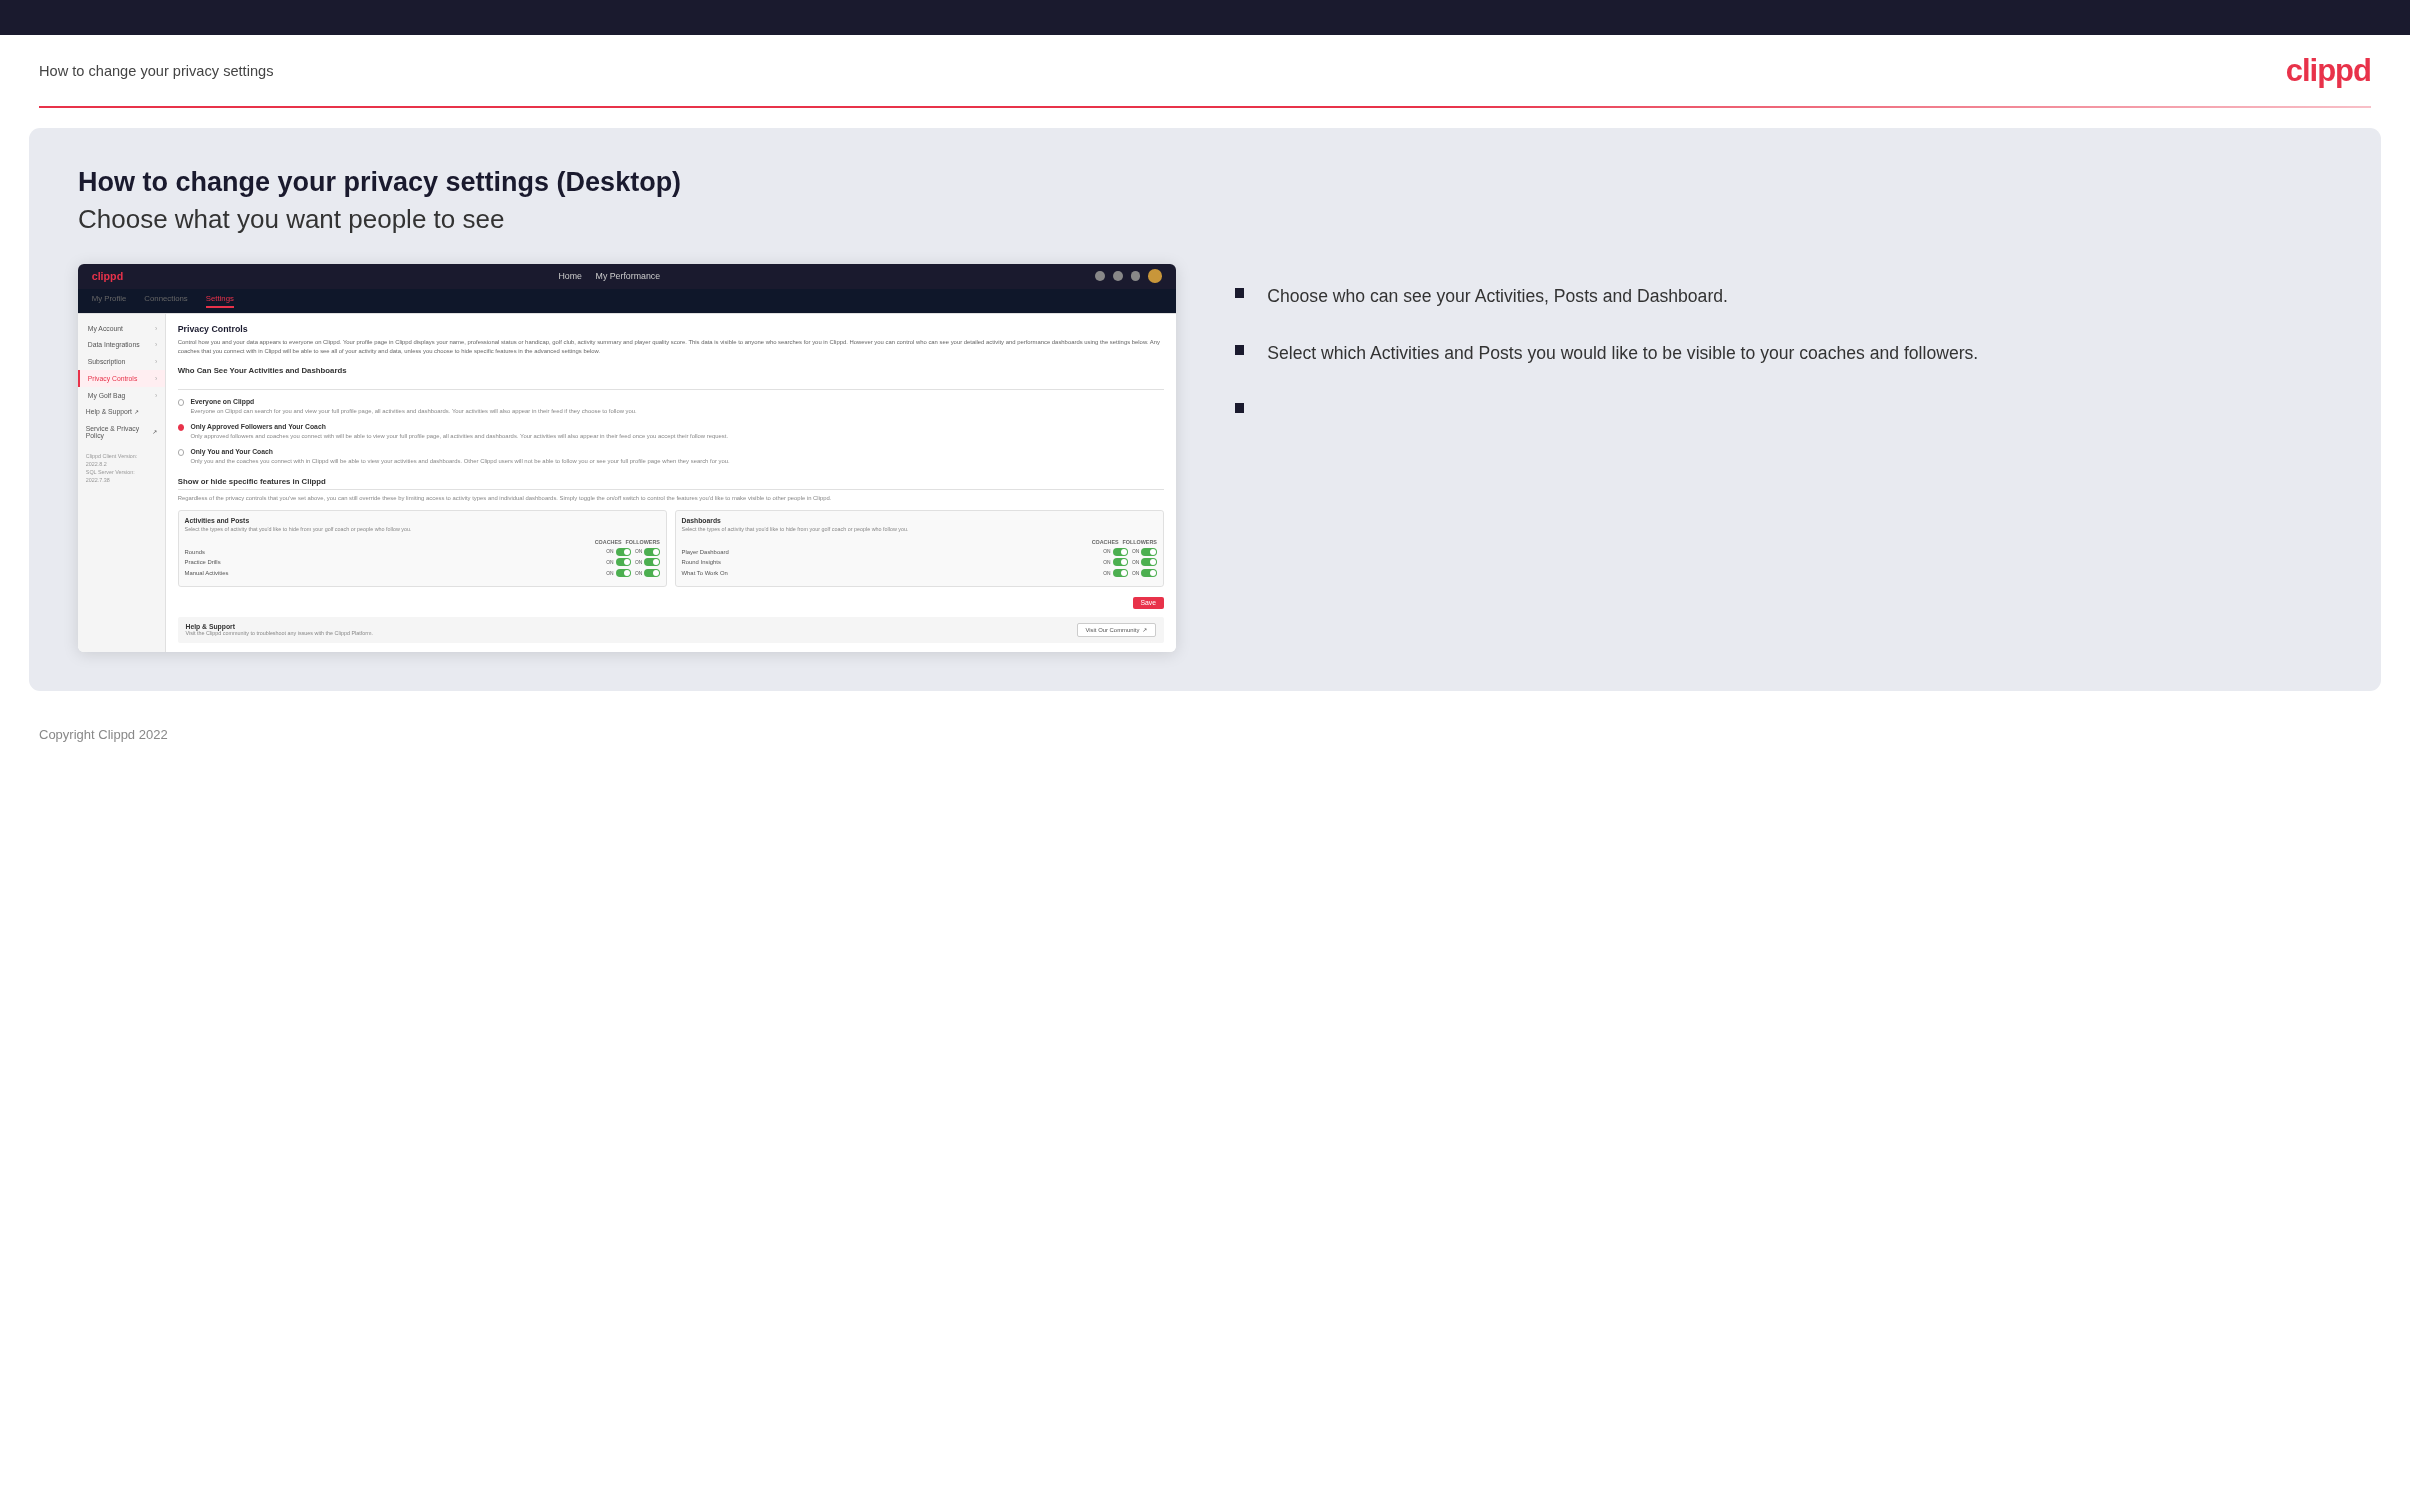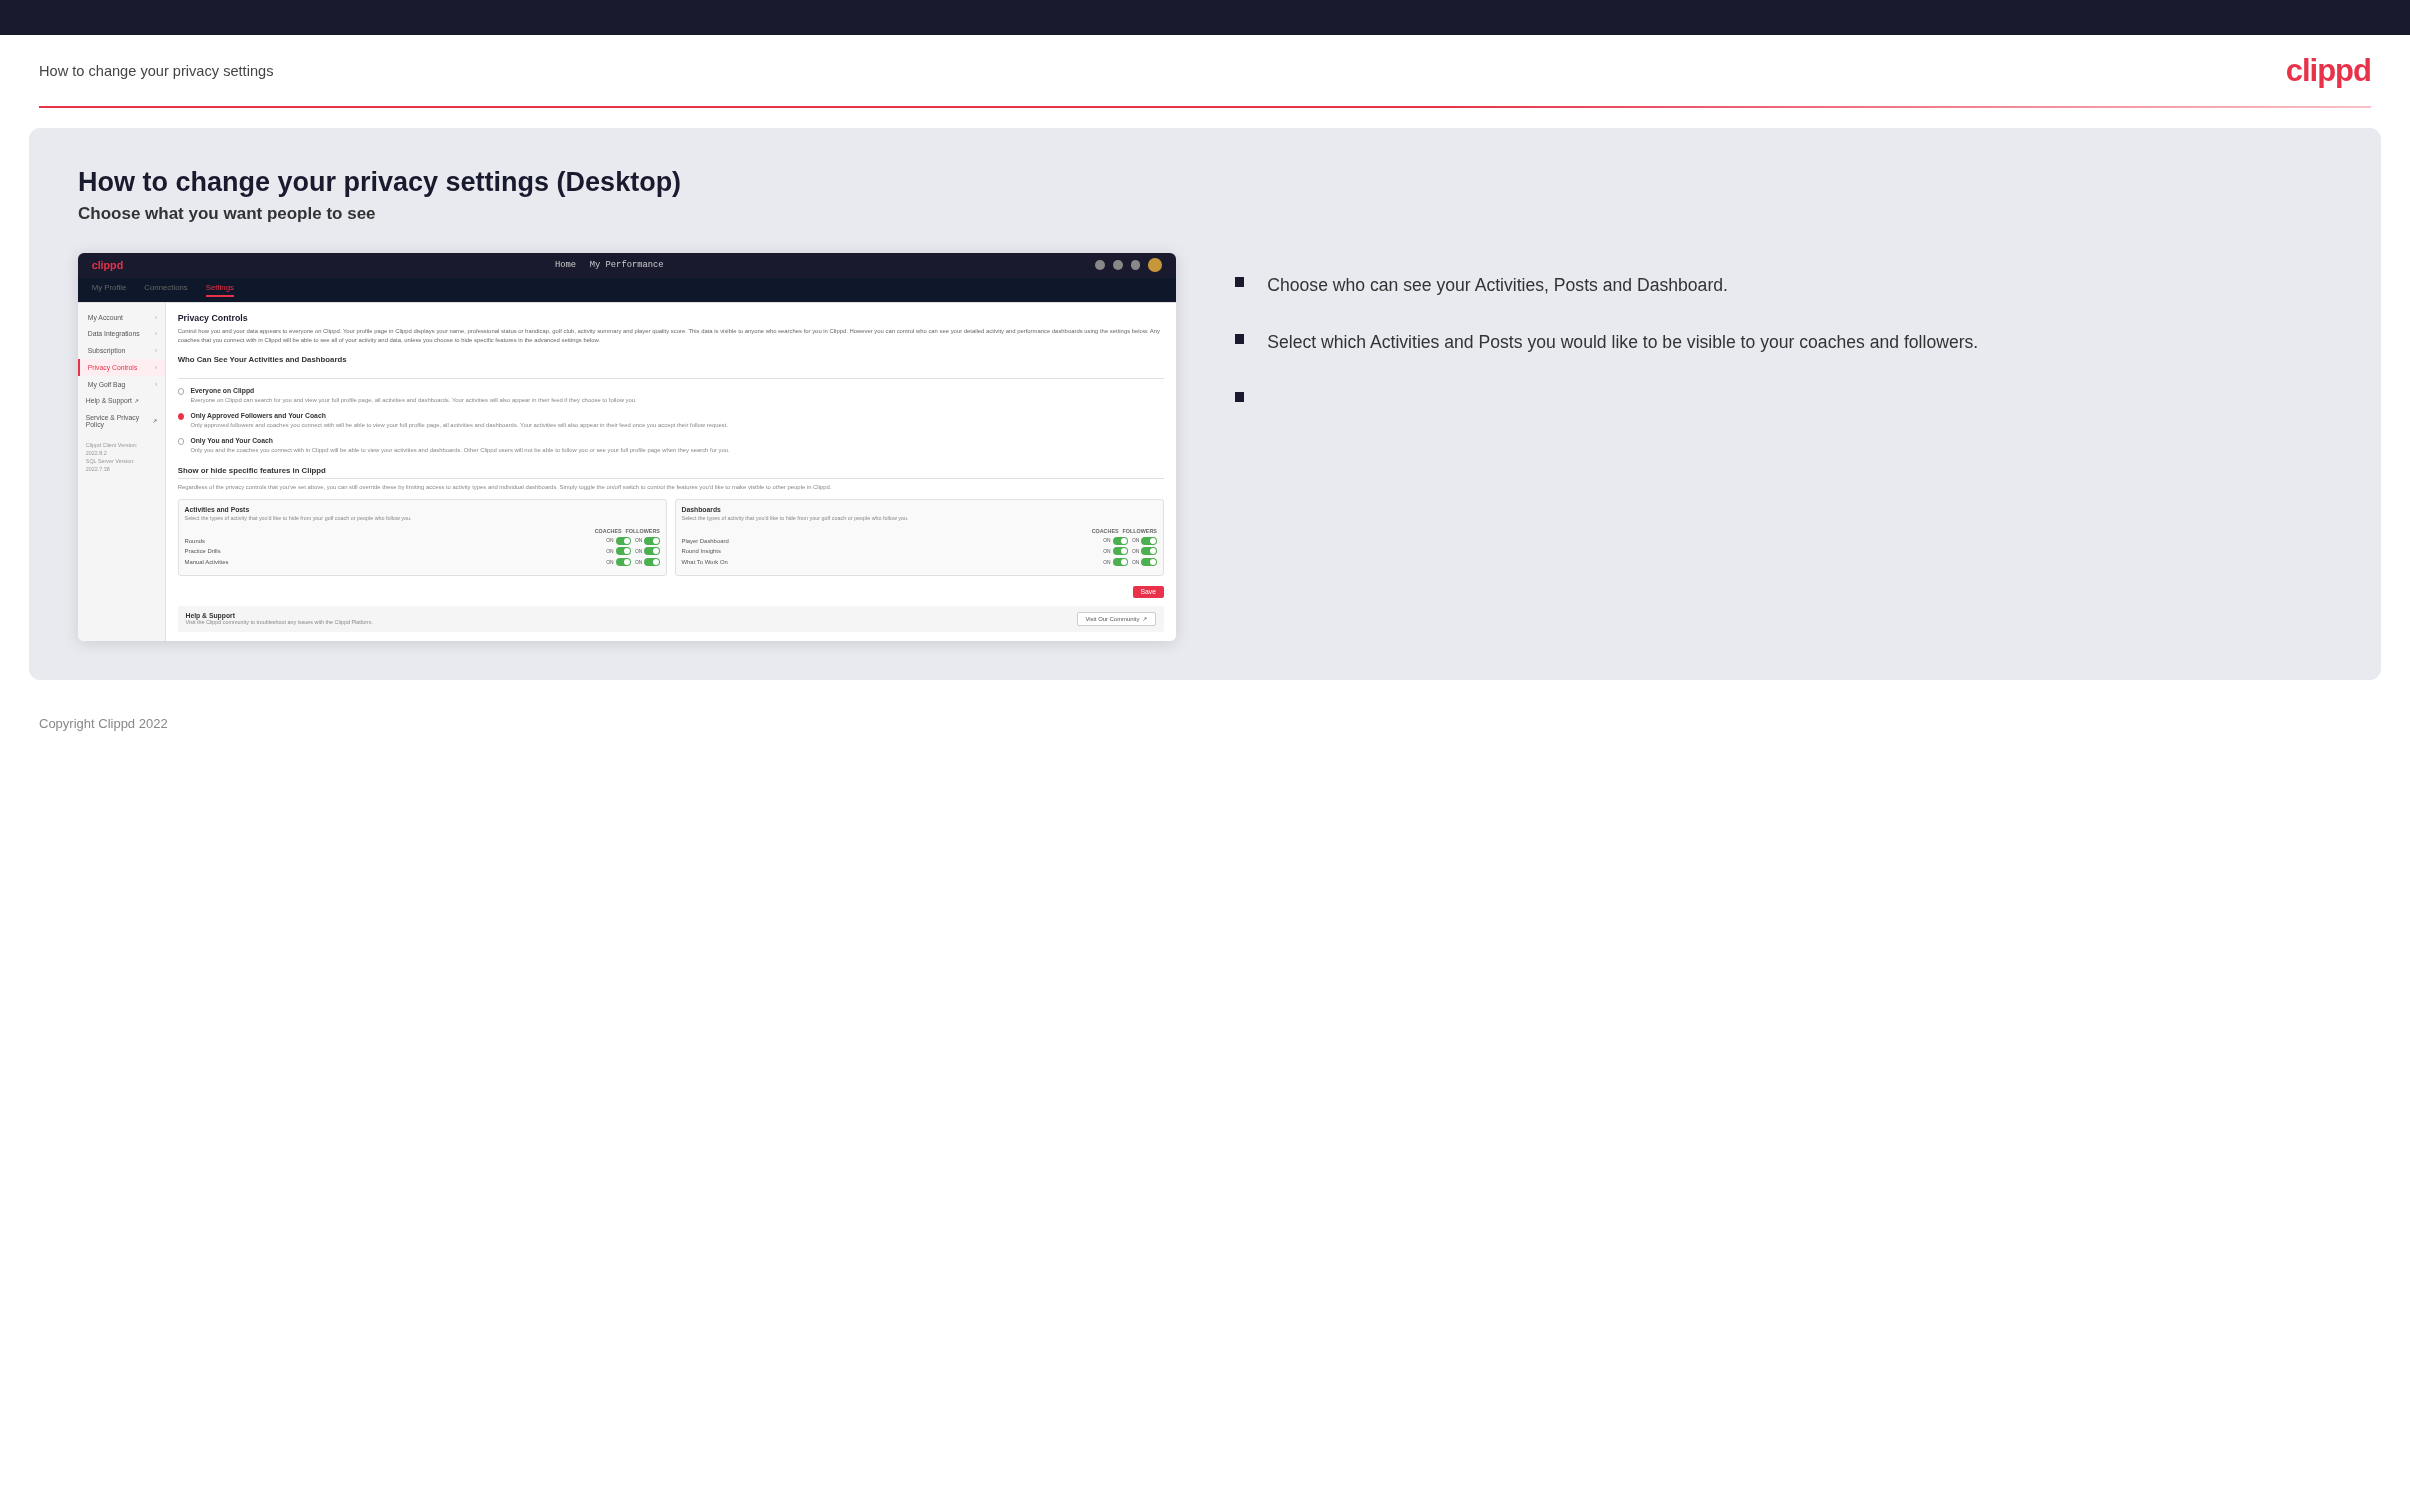--- a/index.html
+++ b/index.html
@@ -52,22 +52,22 @@
       border-radius: 11px;
     }
 
     .page-heading {
       font-size: 27px;
       font-weight: 800;
       color: #1a1a2e;
       margin-bottom: 5.9px;
     }
     .page-subheading {
-      font-size: 17px;
-      font-weight: 700;
+      font-size: 26px;
+      font-weight: 400;
       color: #333;
       margin-bottom: 29px;
     }
 
     
     .content-grid {
       display: grid;
       grid-template-columns: 1fr 1fr;
       gap: 59px;
       align-items: start;
@@ -91,21 +91,20 @@
     }
     .mockup-logo {
       color: #e8324a;
       font-weight: 700;
       font-size: 10.7px;
     }
     .mockup-nav-links {
       display: flex;
       gap: 13.7px;
       align-items: center;
-      font-family: Liberation Mono, monospace;
     }
     .mockup-nav-link {
       color: #ccc;
       font-size: 8.8px;
     }
     .mockup-nav-icons {
       display: flex;
       gap: 7.8px;
       align-items: center;
     }

